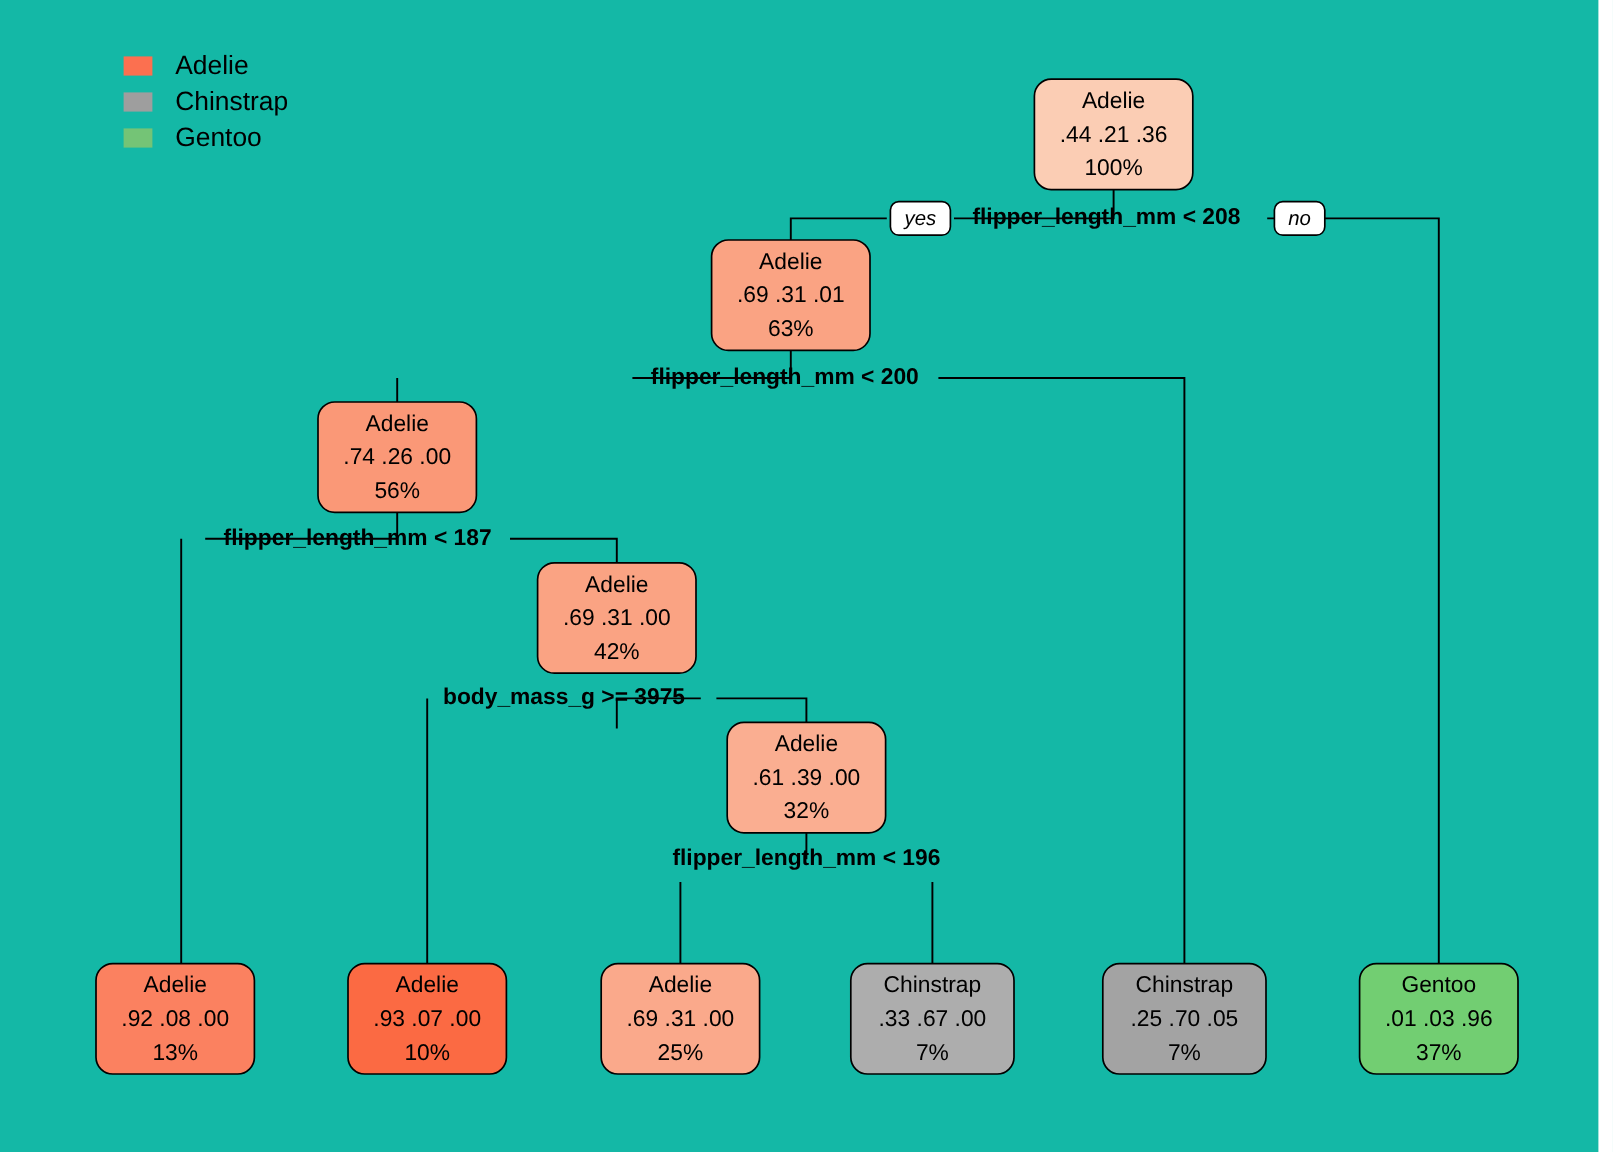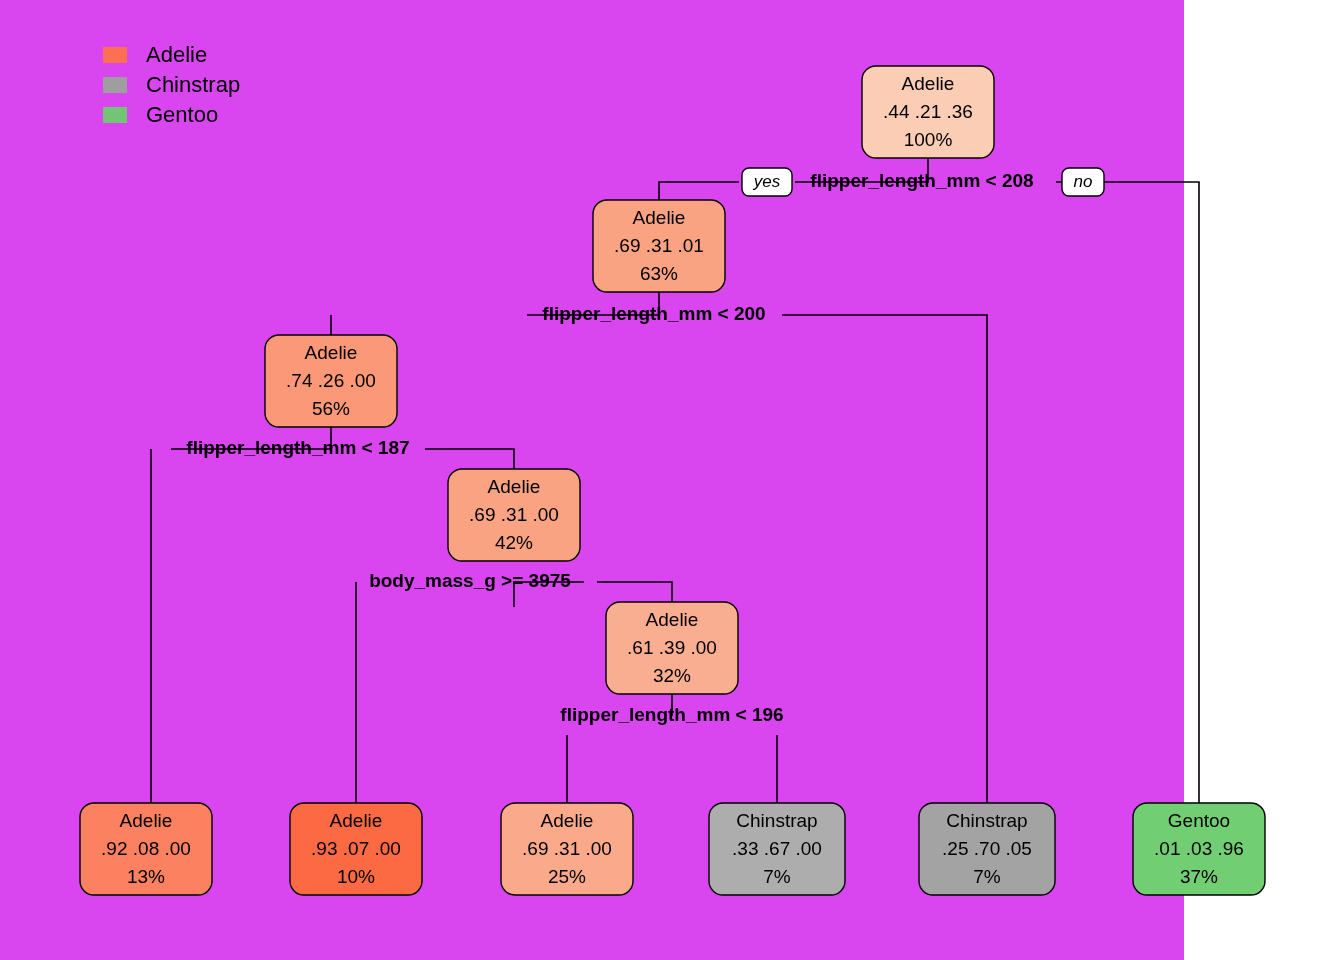--- a/index.html
+++ b/index.html
@@ -8,23 +8,23 @@
     background: #ffffff;
   }
   body {
     width: 1344px;
     height: 960px;
     font-family: "Liberation Sans", sans-serif;
     overflow: hidden;
   }
   #stage {
     position: relative;
-    width: 1184px;
+    width: 1332px;
     height: 960px;
-    background: #d946ef;
+    background: #14b8a6;
   }
   svg#tree {
     position: absolute;
     left: 0;
     top: 0;
     width: 1344px;
     height: 960px;
     display: block;
   }
   .node-rect {

